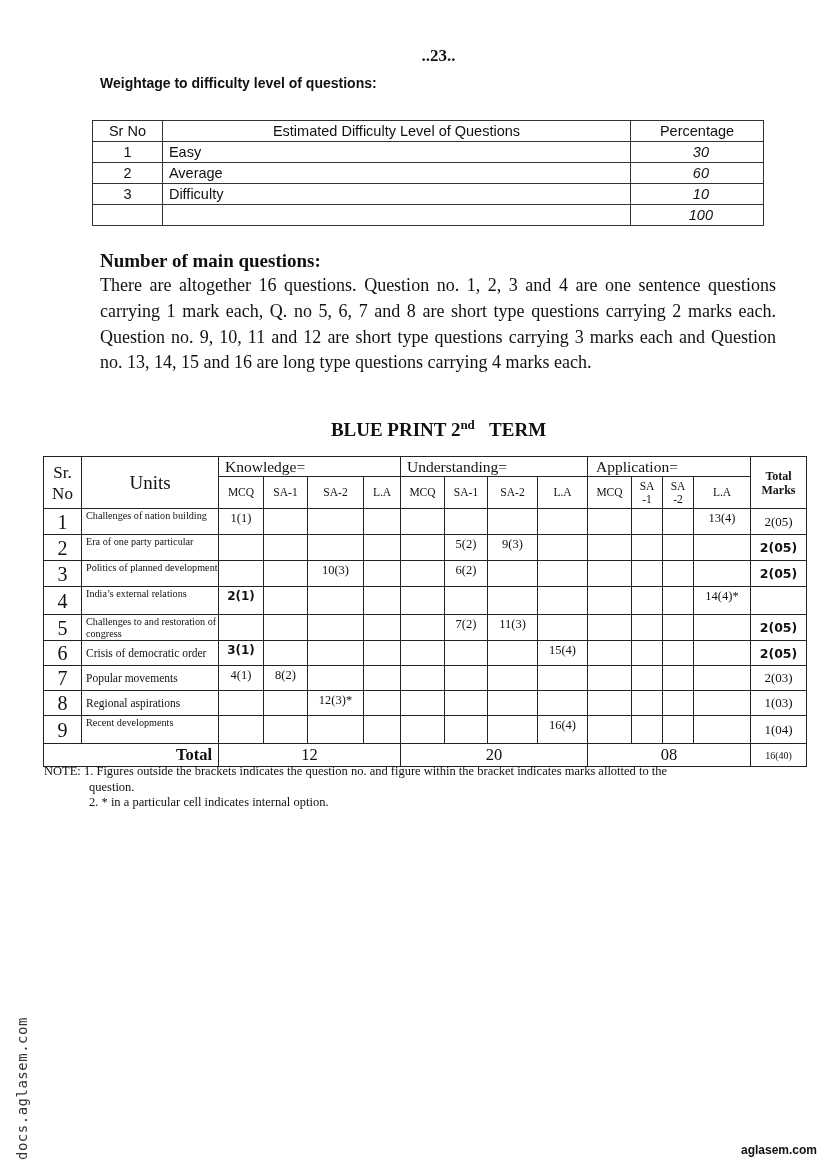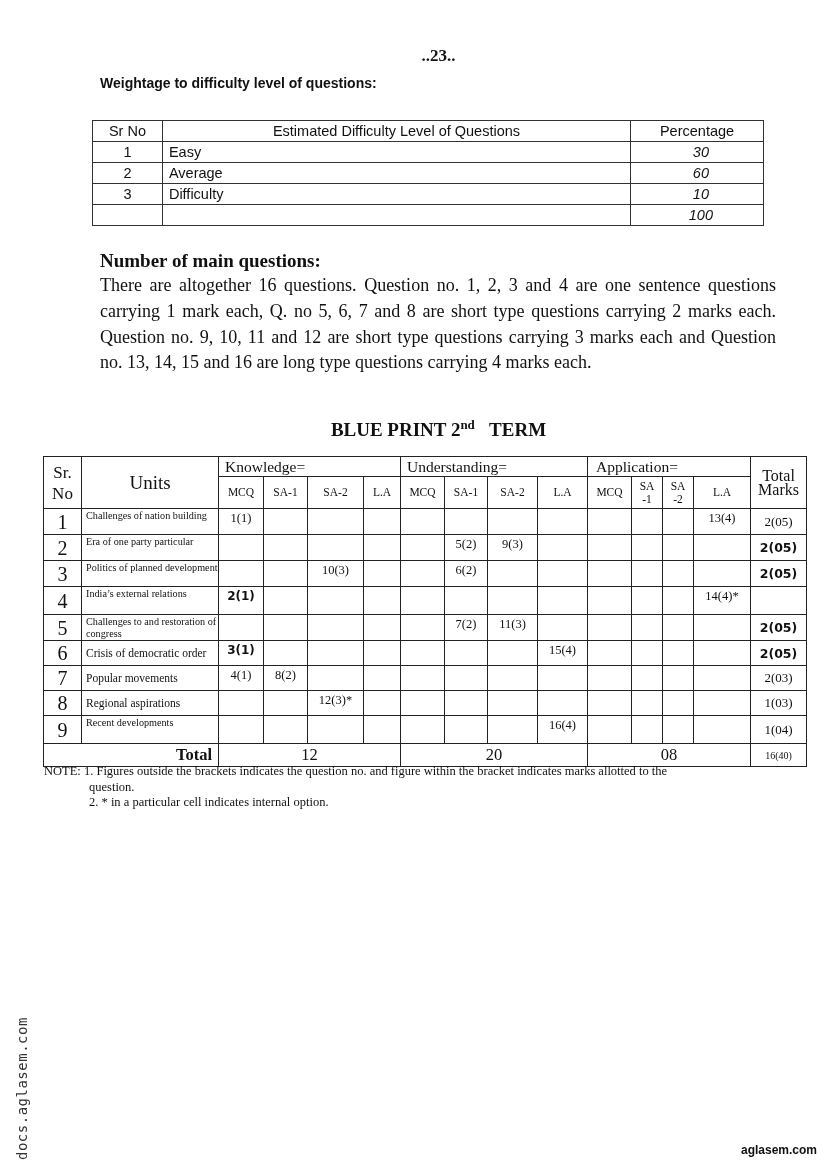--- a/index.html
+++ b/index.html
@@ -15,21 +15,21 @@
   .nmq-title { left: 100px; top: 250px; font-weight: bold; font-size: 19px; }
   .nmq-body { left: 100px; top: 273px; width: 676px; font-size: 18px; line-height: 25.8px; text-align: justify; }
   .bp-title { left: 0; width: 877px; top: 417px; text-align: center; font-weight: bold; font-size: 19px; }
   .bp-title sup { font-size: 13px; }
   table.bp { position: absolute; left: 43px; top: 456px; border-collapse: collapse; table-layout: fixed; font-size: 12px; padding-left: 48px; }
   table.bp td, table.bp th { border: 1px solid #222; padding: 0; text-align: center; vertical-align: top; font-weight: normal; }
   table.bp th.grp { font-size: 15.5px; text-align: left; padding-left: 6px; height: 19px; line-height: 19px; vertical-align: middle; }
   table.bp th.sub { font-size: 11.5px; height: 31px; vertical-align: middle; line-height: 13px; }
   table.bp th.srno { font-size: 17px; line-height: 21px; vertical-align: middle; }
   table.bp th.units { font-size: 19px; vertical-align: middle; }
-  table.bp th.total { font-size: 16px; font-weight: normal; vertical-align: middle; line-height: 14px; }
+  table.bp th.total { font-size: 12px; font-weight: bold; vertical-align: middle; line-height: 14px; }
   table.bp td.sr { font-size: 20px; line-height: 24px; vertical-align: middle; }
   table.bp td.unit { text-align: left; padding-left: 4px; font-size: 10.2px; line-height: 11.5px; vertical-align: top; padding-top: 1px; }
   table.bp td.unit.mid { vertical-align: middle; font-size: 11.5px; }
   table.bp td.v { font-size: 12.5px; padding-top: 2px; }
   table.bp td.b { font-family: "DejaVu Sans", sans-serif; font-weight: bold; font-size: 12px; }
   table.bp td.tm { font-size: 13px; vertical-align: middle; }
   table.bp td.tm.b { font-size: 12.5px; }
   table.bp tr.total-row td { font-size: 16.5px; vertical-align: middle; height: 22px; }
   table.bp td.total-label { font-weight: bold; font-size: 19px; text-align: right; padding-right: 6px; }
   .note { left: 44px; top: 764px; width: 740px; font-size: 12.5px; line-height: 15.5px; }

